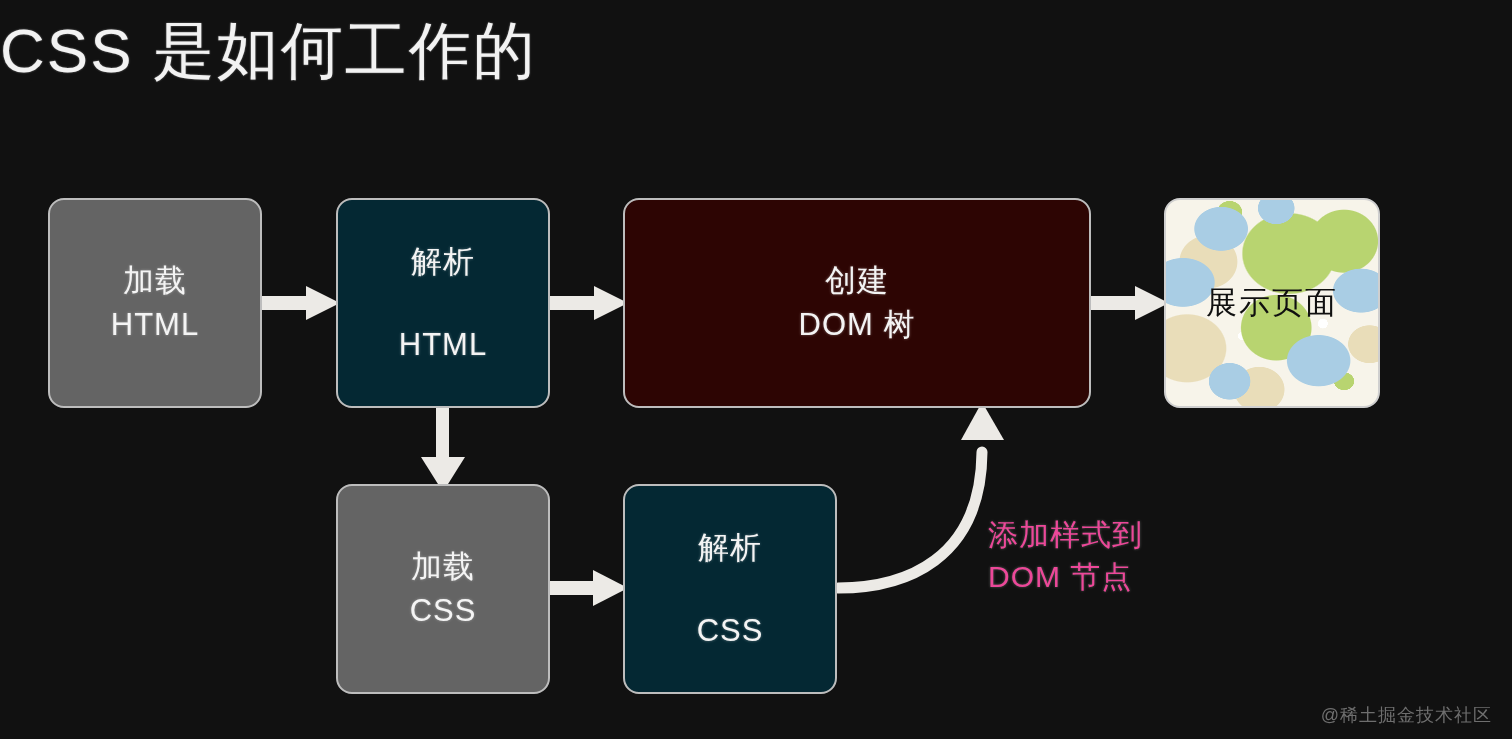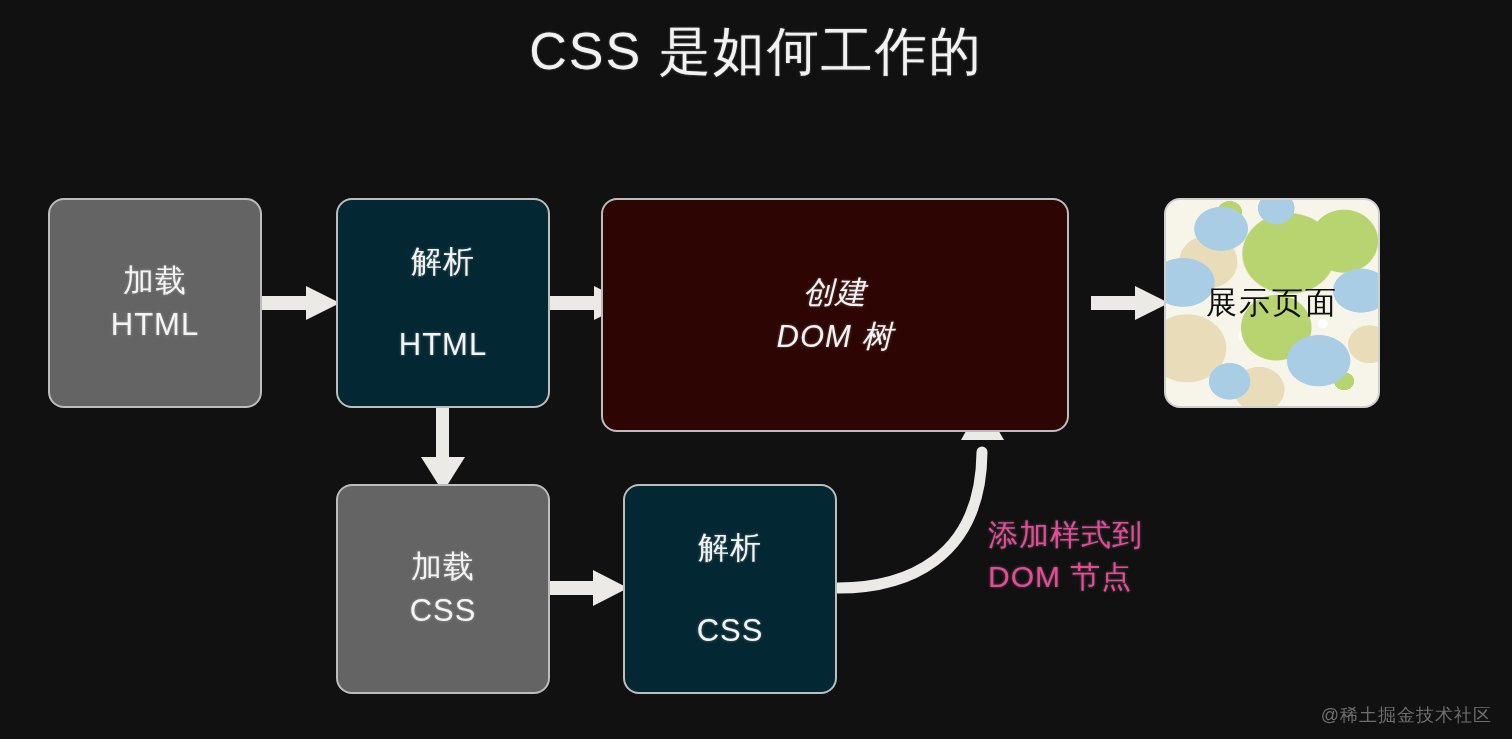--- a/index.html
+++ b/index.html
@@ -17,22 +17,22 @@
     background: #111111;
     overflow: hidden;
   }
 
   
   #title {
     position: absolute;
     left: 0;
     top: 12px;
     width: 1512px;
-    text-align: center;
-    font-size: 52px;
+    text-align: left;
+    font-size: 62px;
     line-height: 78px;
     letter-spacing: 2px;
     color: #f2f2f2;
     font-weight: 400;
     text-shadow: 0 0 2px rgba(255,255,255,0.45);
     white-space: nowrap;
   }
 
   
   .node {
@@ -56,21 +56,21 @@
     white-space: nowrap;
     text-shadow: 0 0 3px rgba(255,255,255,0.35);
   }
   .node.gray  { background: #646464; }
   .node.teal  { background: #042833; gap: 39px; }
   .node.maroon{ background: #2d0503; }
 
   
   #node-load-html   { left: 48px;  top: 198px; width: 214px; height: 210px; }
   #node-parse-html  { left: 336px; top: 198px; width: 214px; height: 210px; }
-  #node-create-dom  { left: 601px; top: 198px; width: 468px; height: 234px; font-style: italic; }
+  #node-create-dom  { left: 623px; top: 198px; width: 468px; height: 210px; }
   #node-render-page { left: 1164px;top: 198px; width: 216px; height: 210px; }
   #node-load-css    { left: 336px; top: 484px; width: 214px; height: 210px; }
   #node-parse-css   { left: 623px; top: 484px; width: 214px; height: 210px; }
 
   
   #node-render-page {
     background:
       radial-gradient(44px 36px at 26% 14%, #a9cde4 60%, transparent 62%),
       radial-gradient(52px 40px at 8%  40%, #a9cde4 60%, transparent 62%),
       radial-gradient(30px 26px at 52% 4%,  #a9cde4 60%, transparent 62%),

